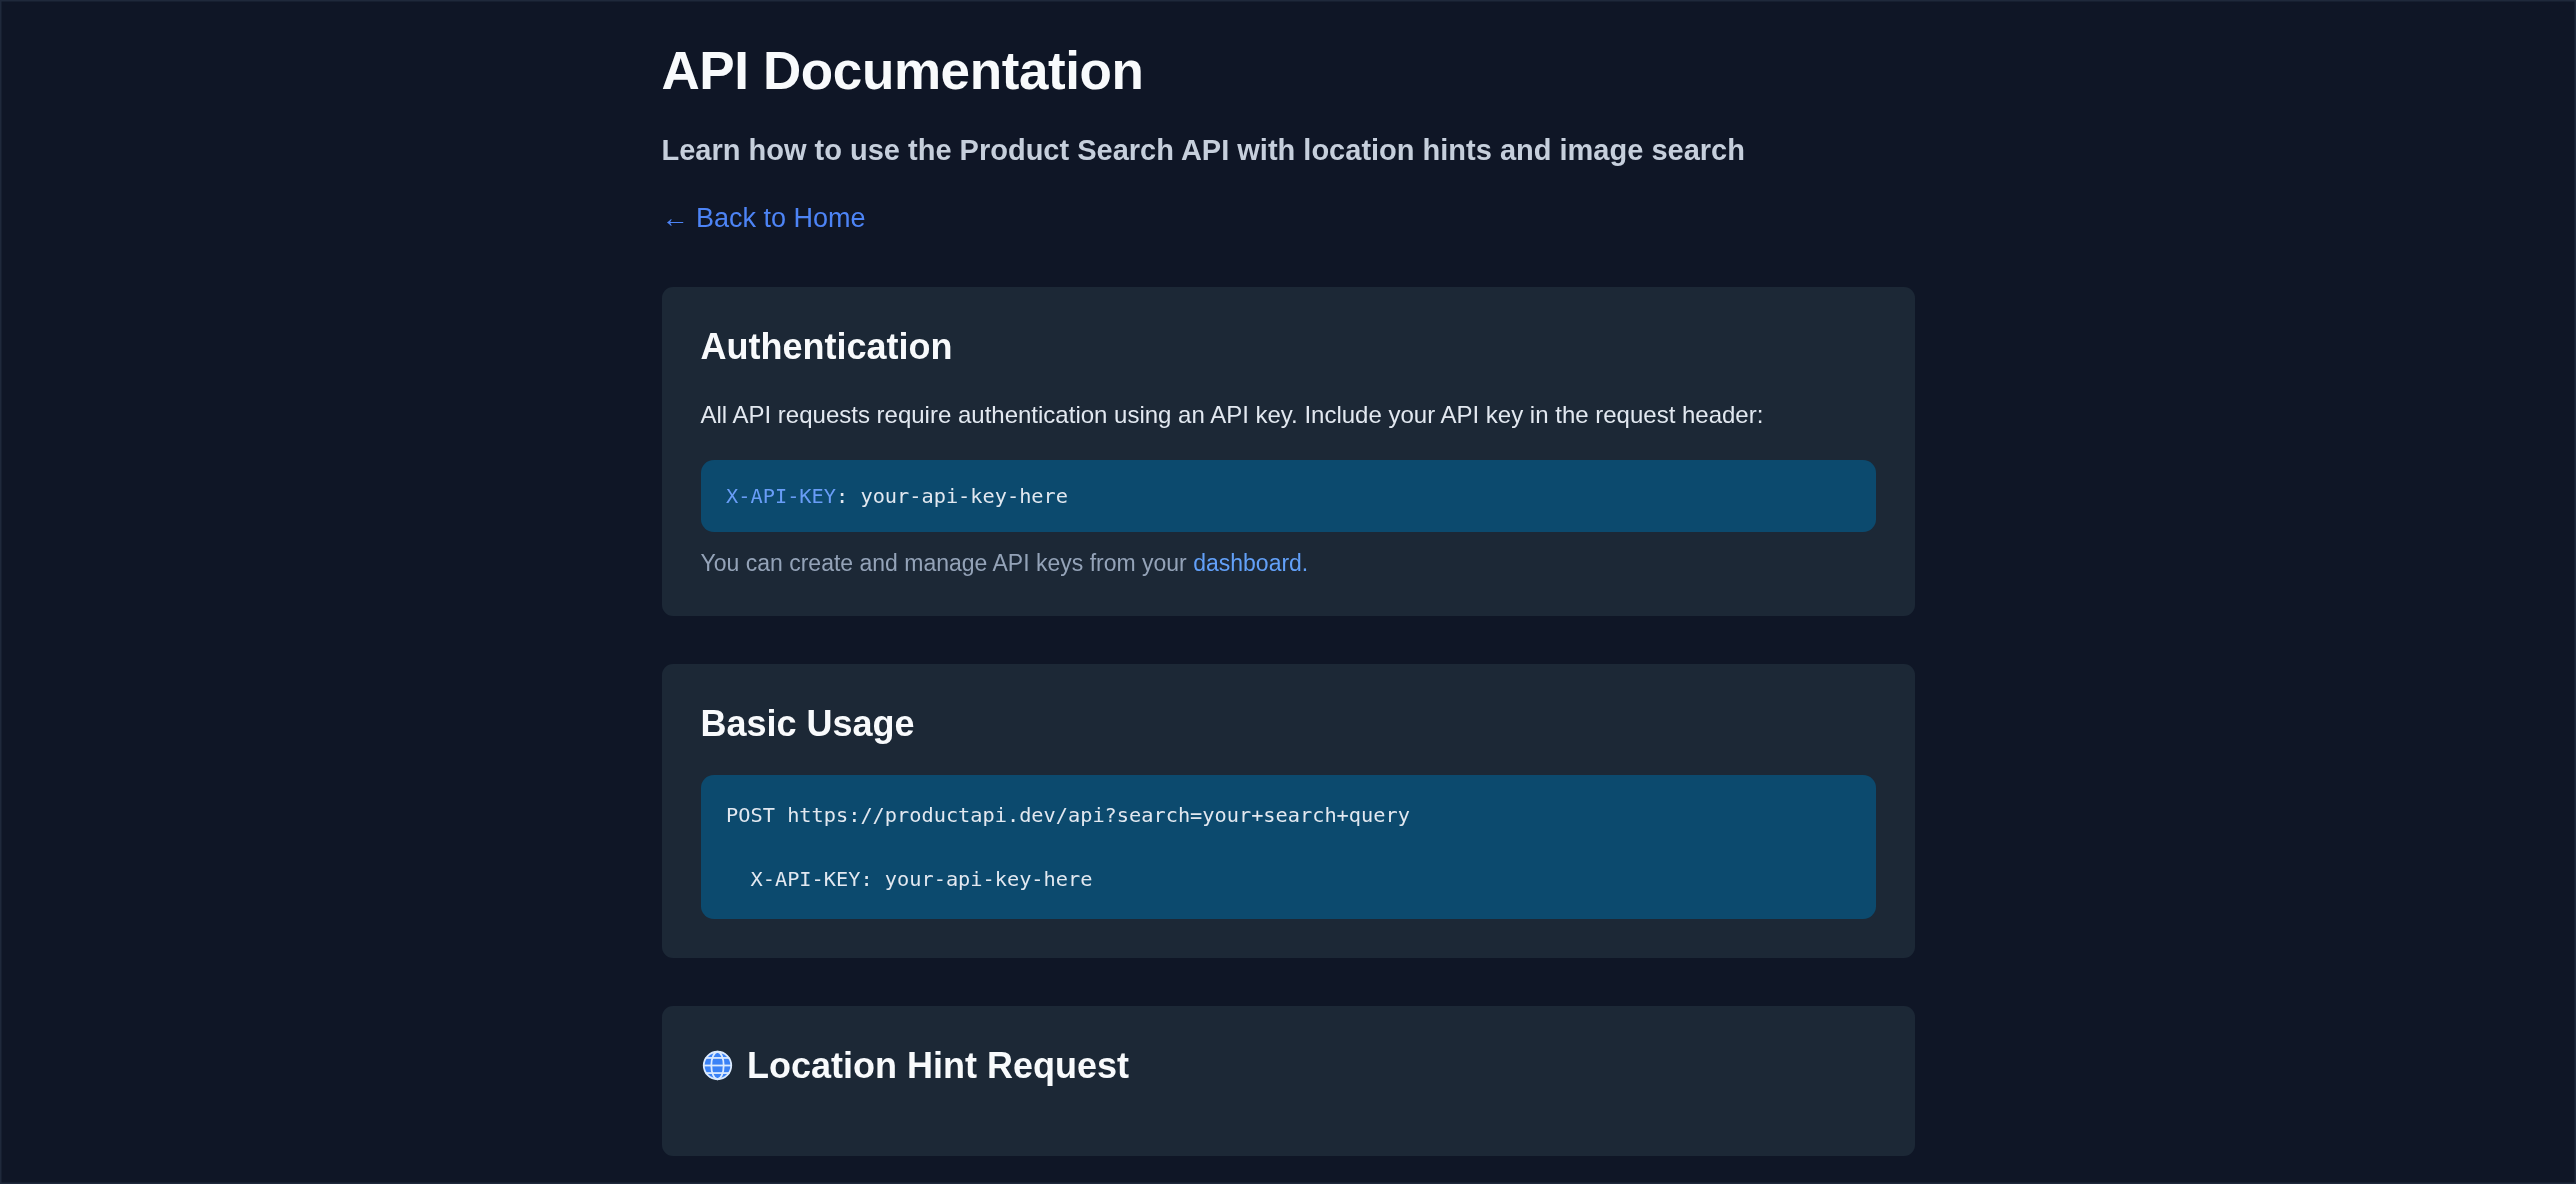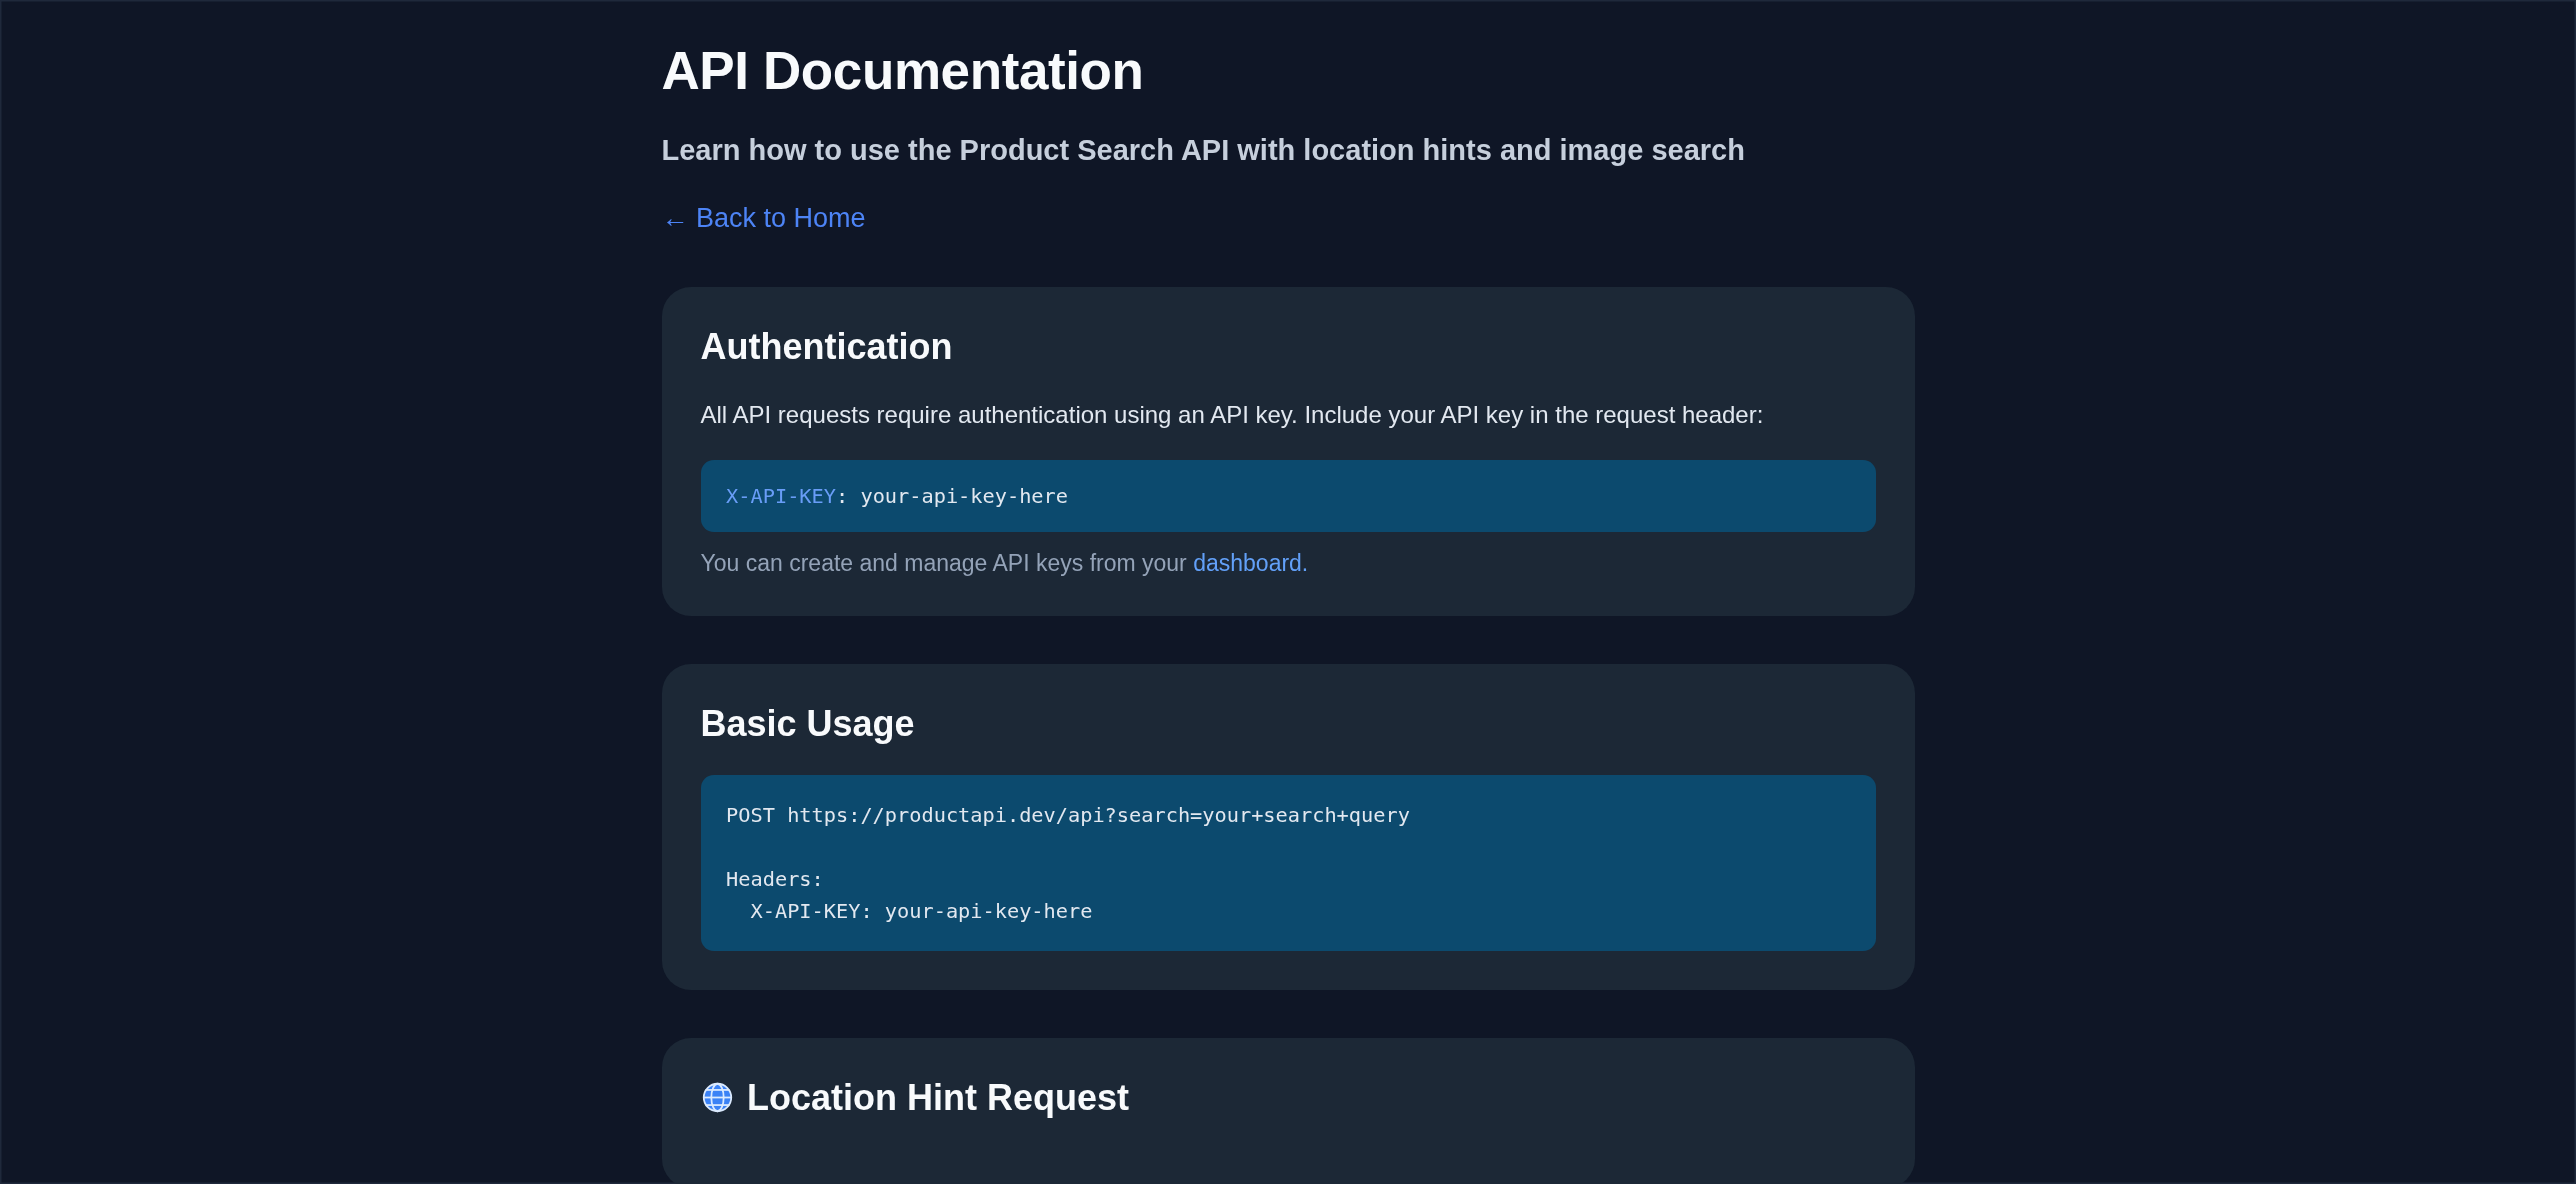--- a/index.html
+++ b/index.html
@@ -44,21 +44,21 @@
     margin-top: 33px;
     font-size: 27px;
     color: #4d84f6;
     text-decoration: none;
     text-align: center;
   }
 
   section.card {
     margin-top: 53px;
     background: #1c2836;
-    border-radius: 29px;
+    border-radius: 11px;
     padding: 39px;
   }
 
   section.card + section.card {
     margin-top: 48px;
   }
 
   section.card h2 {
     font-size: 36px;
     font-weight: 700;
@@ -141,21 +141,20 @@
       <p class="note"><span>You can create and manage API keys from your </span><a href="#" class="inline-link">dashboard.</a></p>
     </section>
 
     <section class="card">
       <h2>Basic Usage</h2>
 
 
       <div class="codeblock">
         <div class="code-line">POST https://productapi.dev/api?search=your+search+query</div>
         <div class="code-line"></div>
-        <div class="code-line">Headers:</div>
         <div class="code-line">  X-API-KEY: your-api-key-here</div>
       </div>
     </section>
 
     <section class="card">
       <h2 class="with-icon">
         <span class="globe">
           <svg viewBox="0 0 24 24" aria-hidden="true">
             <circle cx="12" cy="12" r="10" fill="#3b82f6"></circle>
             <g stroke="#dbeafe" stroke-width="1.3" fill="none">

